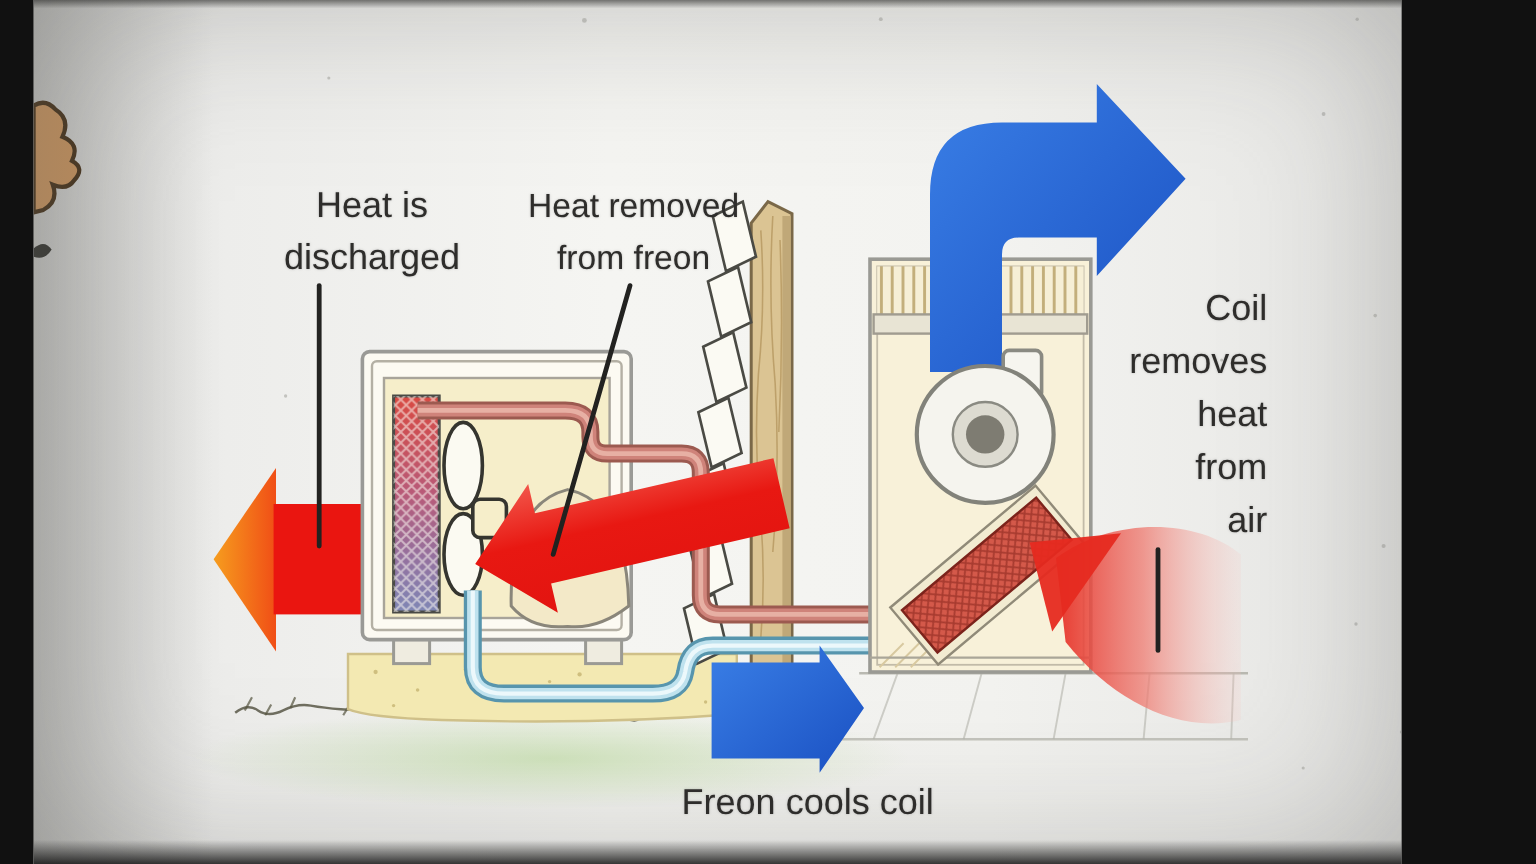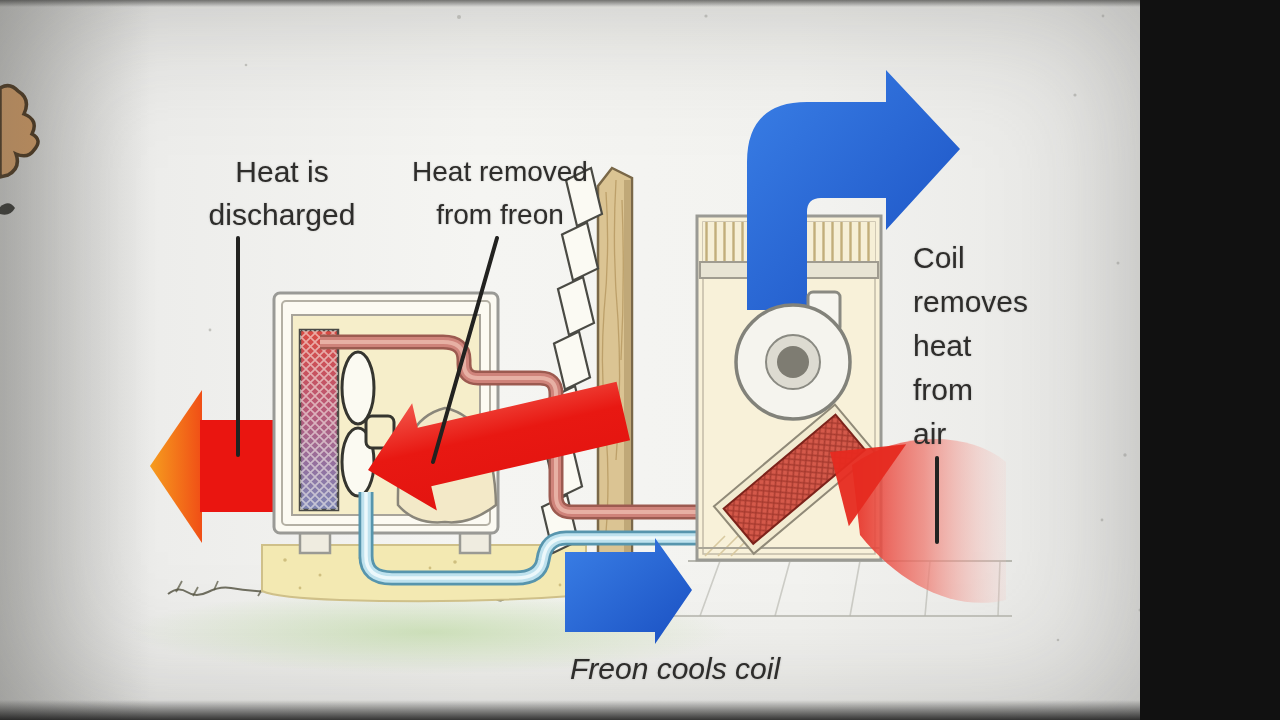--- a/index.html
+++ b/index.html
@@ -2,30 +2,31 @@
 <html><head>
 <meta charset="utf-8">
 <style>
   html,body{margin:0;padding:0;background:#111;}
   .stage{
     position:relative;width:1140px;height:720px;overflow:hidden;
     background:
       linear-gradient(to right, #d9d9d7 0%, #ededeb 14%, #f5f5f2 42%, #f3f3f0 70%, #e7e7e5 100%);
     box-shadow: inset 0 0 140px rgba(95,95,92,.38);
     font-family:"Liberation Sans", sans-serif;
+    margin-left:28px;
   }
   .stage svg{position:absolute;left:0;top:0;}
   .lbl{
     position:absolute;color:#2e2d2b;white-space:pre-line;
     text-shadow:0 0 2px rgba(90,90,88,.35);
   }
   .lbl-hd{left:192px;top:150px;width:180px;font-size:30px;line-height:43px;text-align:center;}
   .lbl-hr{left:392px;top:150px;width:216px;font-size:28px;line-height:43px;text-align:center;}
-  .lbl-cr{left:913px;top:236px;font-size:30px;line-height:44px;text-align:left;}
-  .lbl-fc{left:540px;top:652px;width:270px;font-size:30px;text-align:center;font-style:italic;}
+  .lbl-cr{left:913px;top:236px;font-size:30px;line-height:44px;text-align:right;}
+  .lbl-fc{left:540px;top:652px;width:270px;font-size:30px;}
   .lbl-ic{left:1183px;top:446px;width:126px;font-size:18px;font-weight:bold;line-height:27px;text-align:center;color:#1a1a24;}
   .edge-top{position:absolute;left:0;top:0;width:1280px;height:7px;
     background:linear-gradient(to bottom, rgba(45,45,43,.6), rgba(45,45,43,0));}
   .edge-bottom{position:absolute;left:0;bottom:0;width:1280px;height:20px;
     background:linear-gradient(to top, rgba(12,12,12,.8), rgba(12,12,12,0));}
   .edge-left{position:absolute;left:0;top:0;width:150px;height:720px;
     background:linear-gradient(to right, rgba(110,110,106,.30), rgba(110,110,106,0));}
 </style>
 </head>
 <body>

